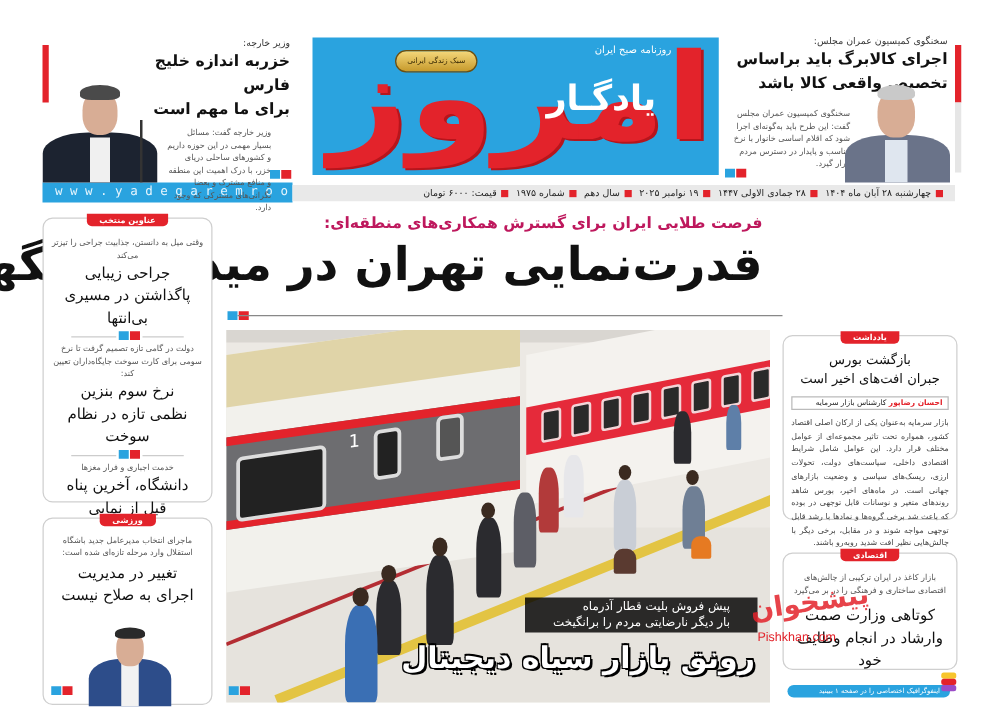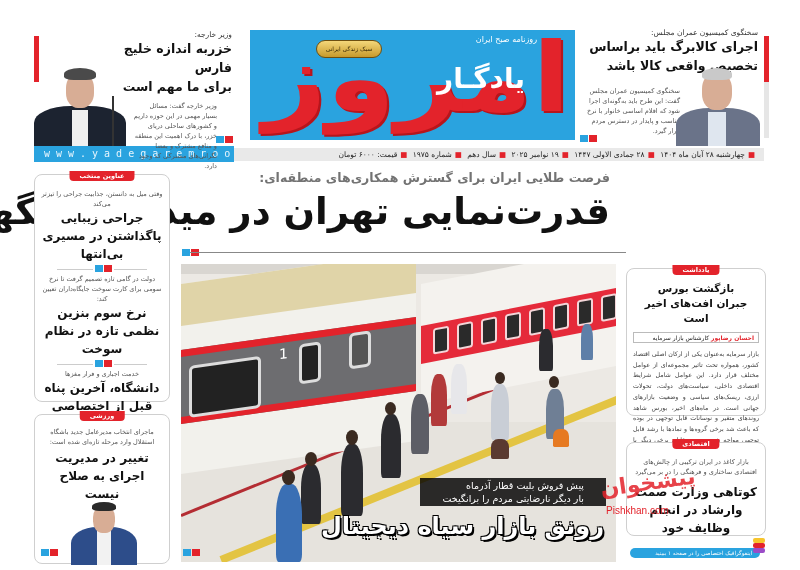--- a/index.html
+++ b/index.html
@@ -37,21 +37,21 @@
   .sh-b { background: #2aa3df; }
   .sh-r { background: #e3232b; }
 
   .person { position: absolute; overflow: hidden; }
   .person .head { position: absolute; border-radius: 45% 45% 42% 42%; background: #d8ad95; }
   .person .hair { position: absolute; border-radius: 50% 50% 30% 30%; }
   .person .suit { position: absolute; border-radius: 40% 40% 0 0; }
   .person .shirt { position: absolute; }
 
   
-  .kicker-main { position: absolute; right: 190px; top: 170px; font-size: 12.5px; color: #737373; font-weight: bold; }
+  .kicker-main { position: absolute; right: 190px; top: 170px; font-size: 12.5px; color: #be185d; font-weight: bold; }
   .headline { position: absolute; right: 190px; top: 190px; font-size: 37px; font-weight: bold; color: #111; letter-spacing: -1px; white-space: nowrap; }
   .hl-rule { position: absolute; left: 190px; top: 252px; width: 436px; height: 1px; background: #888; }
 
   
   .photo { position: absolute; left: 181px; top: 264px; width: 435px; height: 298px; overflow: hidden; background: #ece9e4; }
   .photo .ceiling { position: absolute; left: 0; top: 0; width: 100%; height: 10px; background: #d9d6d1; }
   .photo .car1 { position: absolute; left: 0; top: 20px; width: 235px; height: 190px; background: #f2f1ec; transform: skewY(-8deg); transform-origin: left top; }
   .photo .car1 .roof { position: absolute; left: 0; top: 0; width: 100%; height: 42px; background: #e0d4a8; }
   .photo .car1 .band { position: absolute; left: 0; top: 66px; width: 100%; height: 74px; background: #6d6d70; border-top: 7px solid #e3232b; border-bottom: 7px solid #e3232b; }
   .photo .car1 .win { position: absolute; background: #222; border: 3px solid #ddd; border-radius: 5px; }
@@ -66,21 +66,21 @@
   .photo .head2 { position: absolute; background: #3a2a20; border-radius: 50%; }
   .photo-caption-box { position: absolute; right: 10px; top: 214px; background: rgba(0,0,0,0.82); padding: 1px 22px; color: #fff; font-size: 9.5px; line-height: 13px; text-align: right; }
   .photo-title { position: absolute; right: 12px; top: 248px; color: #fff; font-size: 24px; font-weight: bold; text-shadow: 2px 2px 0 #000, -1px -1px 0 #000, 1px -1px 0 #000, -1px 1px 0 #000; white-space: nowrap; }
   .photo-share { position: absolute; left: 2px; bottom: 6px; }
 
   
   .card { position: absolute; border: 1px solid #cfcfcf; border-radius: 8px; background: #fff; text-align: center; }
   .card-tag { position: absolute; top: -4px; left: 50%; transform: translateX(-50%); background: #e3232b; color: #fff; font-size: 6.5px;
               padding: 1px 10px; border-radius: 0 0 4px 4px; white-space: nowrap; font-weight: bold; }
   .card-kicker { font-size: 6.5px; color: #555; line-height: 10px; }
-  .card-title { font-size: 12px; font-weight: bold; color: #111; line-height: 18px; }
+  .card-title { font-size: 12px; font-weight: normal; color: #111; line-height: 18px; }
   .card-sep { width: 90px; height: 1px; background: #ccc; margin: 6px auto 4px; position: relative; }
   .card-sep .share { position: absolute; left: 36px; top: -4px; background: #fff; padding: 0 2px; }
 
   .col-note-body { font-size: 6.3px; color: #444; line-height: 10.7px; text-align: justify; }
   .author { margin: 6px 0 6px; border: 1px solid #bbb; font-size: 6px; text-align: right; padding: 1px 4px; }
   .author .name { color: #e3232b; font-weight: bold; }
   .more-link { color: #e3232b; font-size: 6.5px; font-weight: bold; text-align: right; margin-top: 4px; }
 
   .info-banner { position: absolute; left: 630px; top: 548px; width: 130px; height: 10px; background: #2aa3df; border-radius: 5px;
                  color: #fff; font-size: 5.5px; line-height: 10px; text-align: right; padding-right: 8px; white-space: nowrap; overflow: hidden; }
@@ -239,21 +239,21 @@
   <div class="card-sep">
       <div class="share">
         <span class="sh-b"></span>
         <span class="sh-r"></span>
       </div>
     </div>
 
   <div>
     <div class="card-kicker">خدمت اجباری و فرار مغزها</div>
     <div class="card-title">دانشگاه، آخرین پناه</div>
-    <div class="card-title">قبل از اختصاصی</div>
+    <div class="card-title">قبل از نمایی</div>
   </div>
   <div style="margin-top:4px;"><div class="share">
         <span class="sh-b"></span>
         <span class="sh-r"></span>
       </div></div>
 </div>
 
 <div class="card" style="left:34px; top:414px; width:136px; height:150px; padding:12px 6px 4px;">
   <div class="card-tag">ورزشی</div>
   <div class="card-kicker">ماجرای انتخاب مدیرعامل جدید باشگاه استقلال وارد مرحله تازه‌ای شده است:</div>

